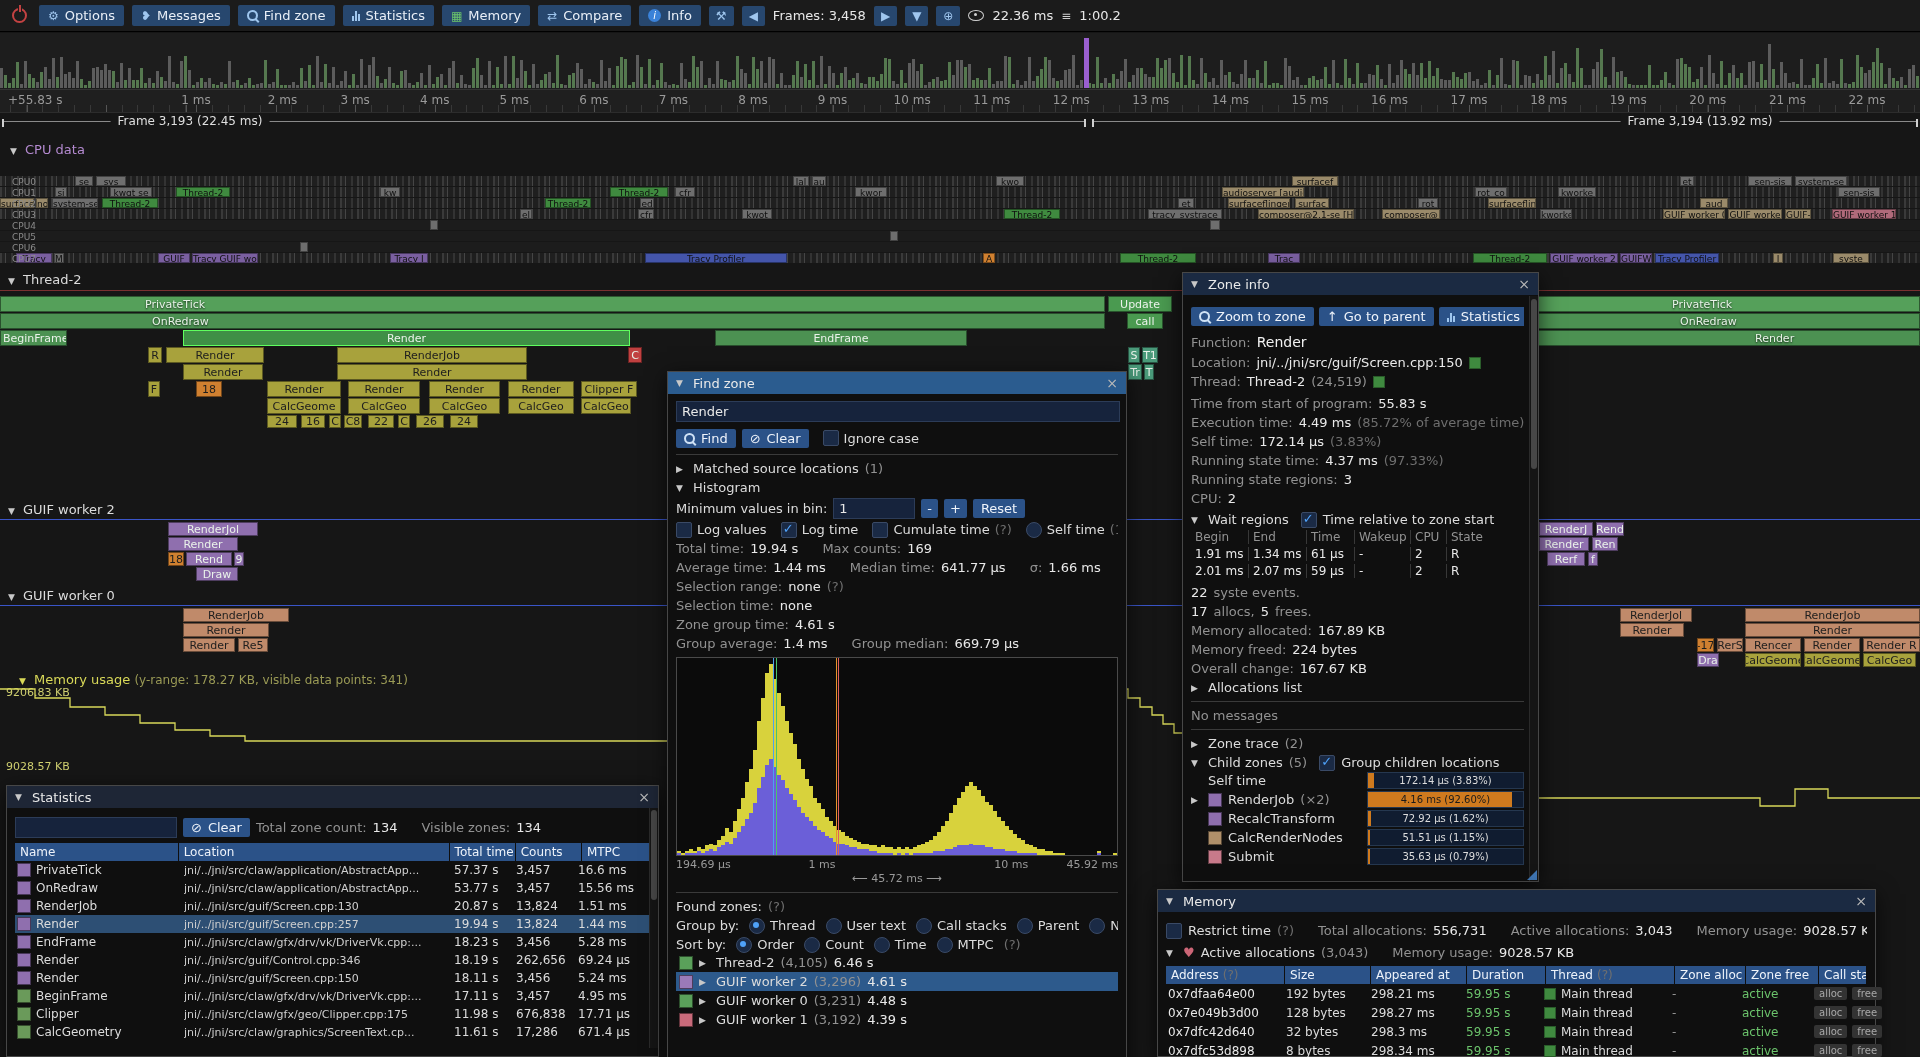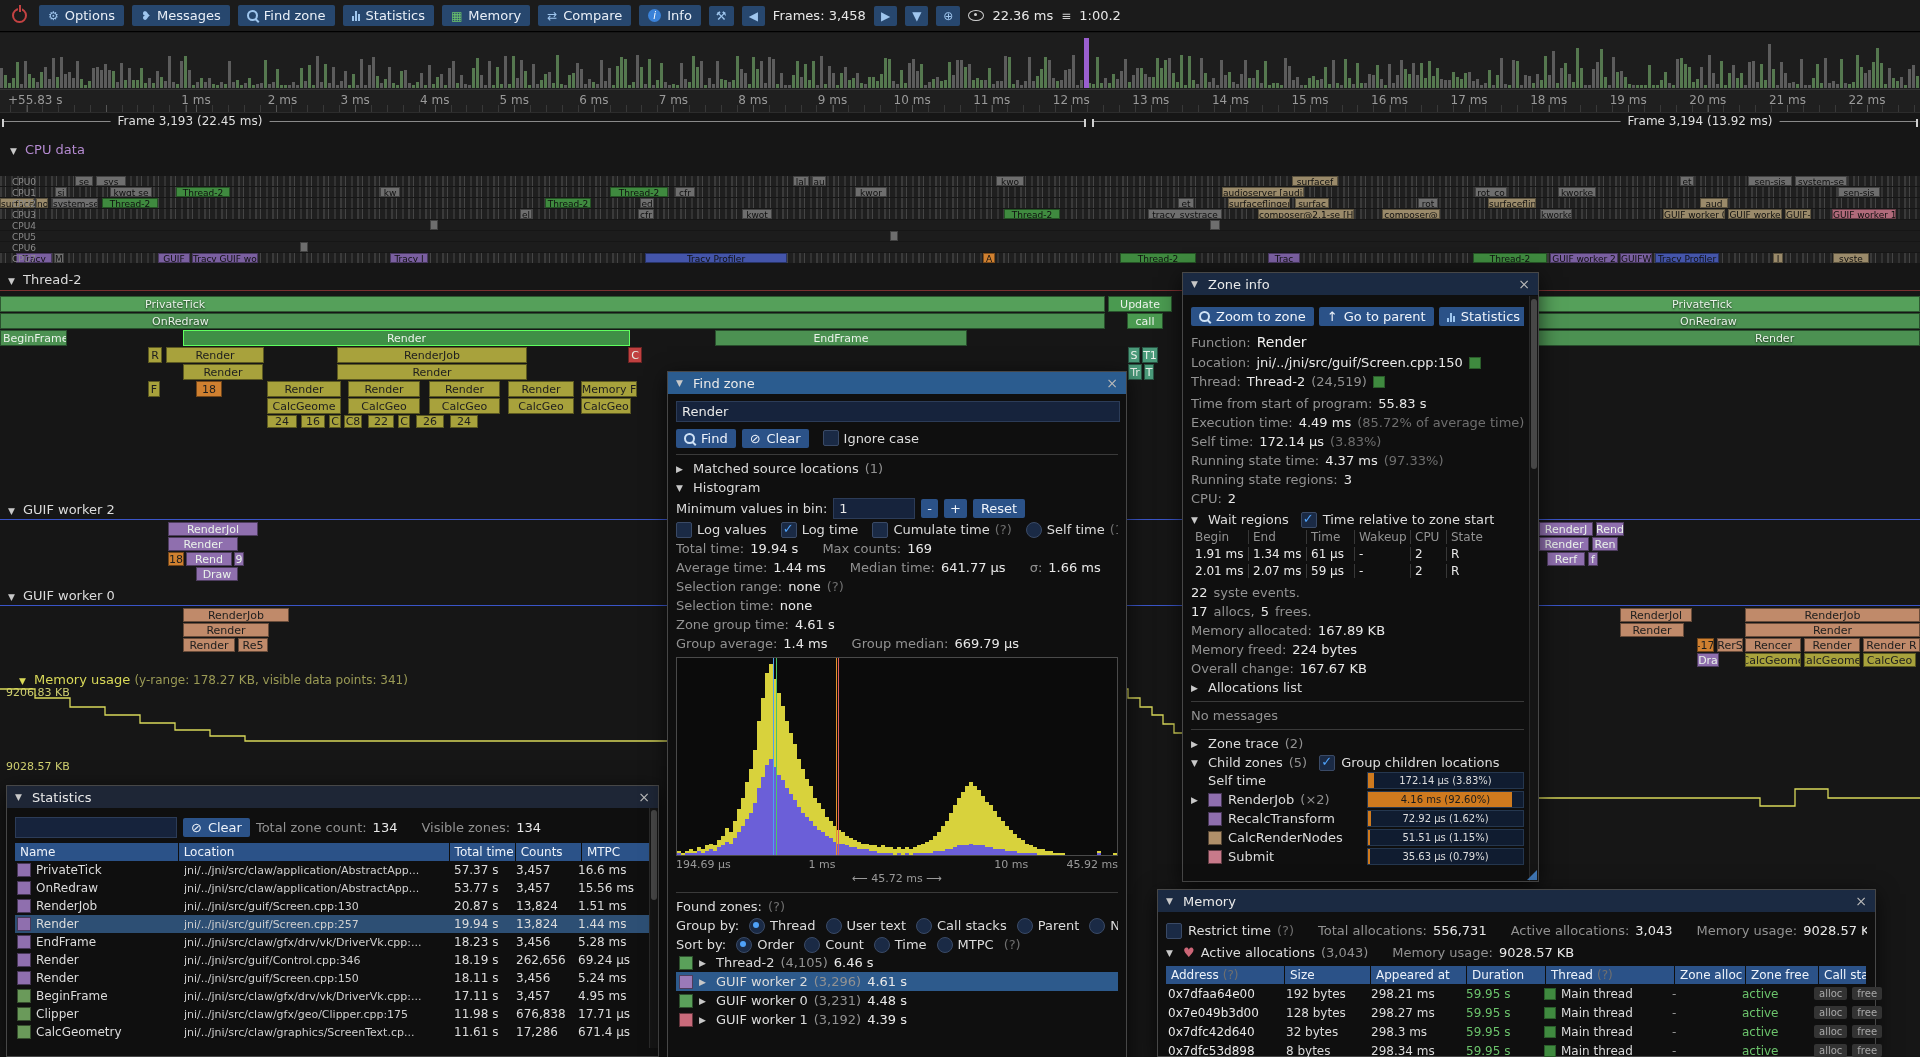--- a/index.html
+++ b/index.html
@@ -805,21 +805,21 @@
     <div class="zone" style="left: 183px; top: 364px; width: 80px; height: 16px; background: rgb(168, 162, 60); color: rgb(30, 30, 30);">Render</div>
     <div class="zone" style="left: 337px; top: 364px; width: 190px; height: 16px; background: rgb(168, 162, 60); color: rgb(30, 30, 30);">Render</div>
     <div class="zone" style="left: 1128px; top: 364px; width: 14px; height: 16px; background: rgb(74, 154, 122);">Tr</div>
     <div class="zone" style="left: 1144px; top: 364px; width: 10px; height: 16px; background: rgb(74, 154, 122);">T</div>
     <div class="zone" style="left: 148px; top: 381px; width: 12px; height: 16px; background: rgb(168, 162, 60); color: rgb(30, 30, 30);">F</div>
     <div class="zone" style="left: 196px; top: 381px; width: 26px; height: 16px; background: rgb(208, 128, 48); color: rgb(30, 30, 30);">18</div>
     <div class="zone" style="left: 267px; top: 381px; width: 74px; height: 16px; background: rgb(168, 162, 60); color: rgb(30, 30, 30);">Render</div>
     <div class="zone" style="left: 348px; top: 381px; width: 72px; height: 16px; background: rgb(168, 162, 60); color: rgb(30, 30, 30);">Render</div>
     <div class="zone" style="left: 429px; top: 381px; width: 71px; height: 16px; background: rgb(168, 162, 60); color: rgb(30, 30, 30);">Render</div>
     <div class="zone" style="left: 508px; top: 381px; width: 66px; height: 16px; background: rgb(168, 162, 60); color: rgb(30, 30, 30);">Render</div>
-    <div class="zone" style="left: 581px; top: 381px; width: 56px; height: 16px; background: rgb(168, 162, 60); color: rgb(30, 30, 30);">Memory F</div>
+    <div class="zone" style="left: 581px; top: 381px; width: 56px; height: 16px; background: rgb(168, 162, 60); color: rgb(30, 30, 30);">Clipper F</div>
     <div class="zone" style="left: 267px; top: 398px; width: 74px; height: 16px; background: rgb(168, 162, 60); color: rgb(30, 30, 30);">CalcGeome</div>
     <div class="zone" style="left: 348px; top: 398px; width: 72px; height: 16px; background: rgb(168, 162, 60); color: rgb(30, 30, 30);">CalcGeo</div>
     <div class="zone" style="left: 429px; top: 398px; width: 71px; height: 16px; background: rgb(168, 162, 60); color: rgb(30, 30, 30);">CalcGeo</div>
     <div class="zone" style="left: 508px; top: 398px; width: 66px; height: 16px; background: rgb(168, 162, 60); color: rgb(30, 30, 30);">CalcGeo</div>
     <div class="zone" style="left: 581px; top: 398px; width: 50px; height: 16px; background: rgb(168, 162, 60); color: rgb(30, 30, 30);">CalcGeo</div>
     <div class="zone" style="left: 267px; top: 415px; width: 30px; height: 13px; background: rgb(168, 162, 60); color: rgb(30, 30, 30);">24</div>
     <div class="zone" style="left: 301px; top: 415px; width: 24px; height: 13px; background: rgb(168, 162, 60); color: rgb(30, 30, 30);">16</div>
     <div class="zone" style="left: 329px; top: 415px; width: 12px; height: 13px; background: rgb(168, 162, 60); color: rgb(30, 30, 30);">C</div>
     <div class="zone" style="left: 344px; top: 415px; width: 18px; height: 13px; background: rgb(168, 162, 60); color: rgb(30, 30, 30);">C8</div>
     <div class="zone" style="left: 368px; top: 415px; width: 26px; height: 13px; background: rgb(168, 162, 60); color: rgb(30, 30, 30);">22</div>

